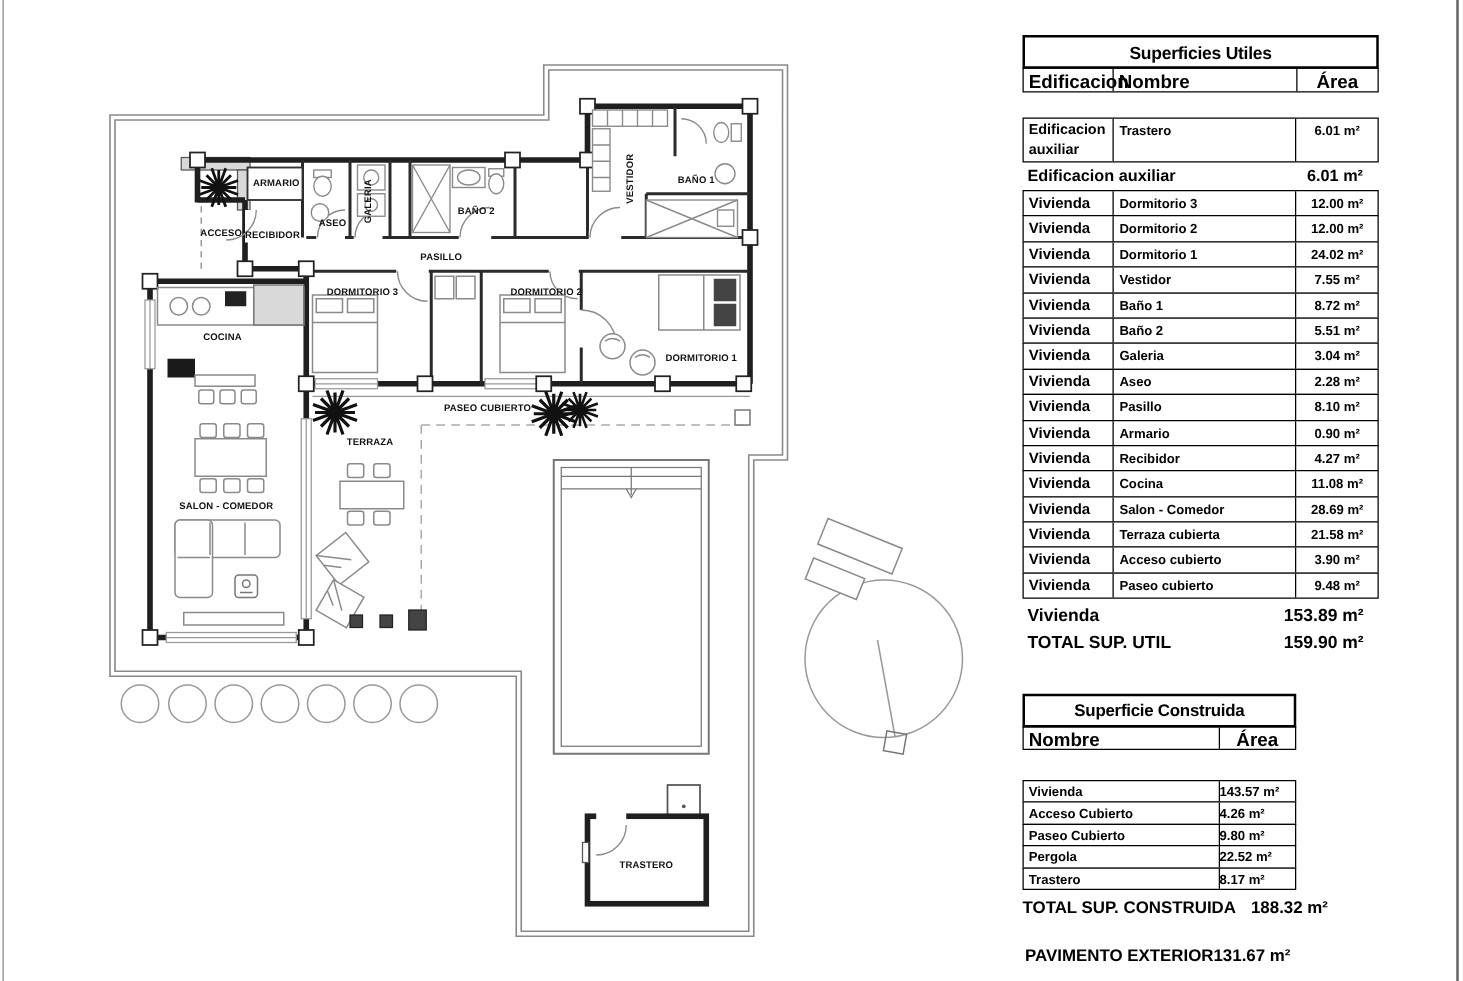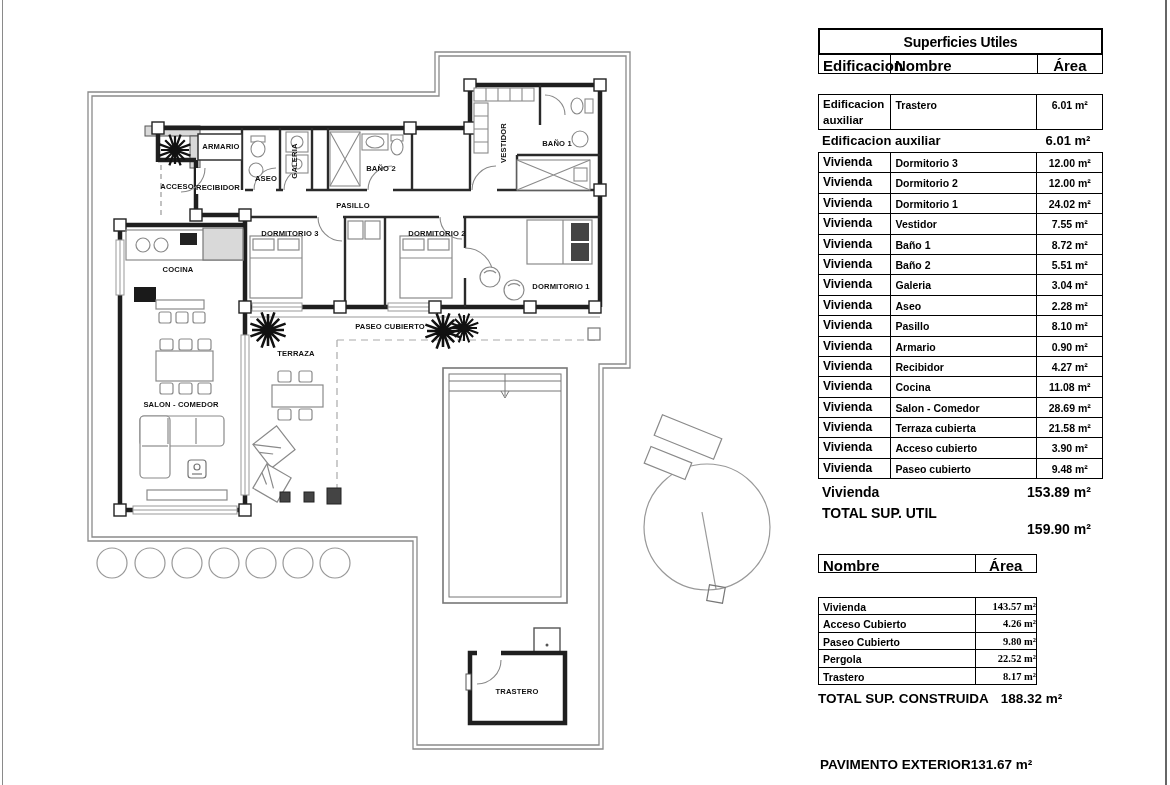--- a/index.html
+++ b/index.html
@@ -16,21 +16,21 @@
   .t-title { border:2px solid #000; font-weight:bold; font-size:14px; letter-spacing:-.2px;
              display:flex; align-items:center; justify-content:center; }
   .t-hdr { display:flex; border:1px solid #000; margin-top:-1px; }
   .t-hdr > div { font-size:15px; font-weight:bold; padding:2px 0 0 4px; }
   .t-row { display:flex; border:1px solid #000; margin-top:-1px; background:#fff; }
   .bl { border-left:1px solid #000; }
   .c-e { width:71px;  font-size:12px;   font-weight:bold; padding:2px 0 0 4px; }
   .c-n { width:148px; font-size:10.5px; font-weight:bold; padding:4px 0 0 5px; }
   .c-a { width:66px;  font-size:10.5px; font-weight:bold; text-align:center; padding-top:4px; }
   .c-n2 { width:157px; font-size:10.5px; font-weight:bold; padding:3px 0 0 4px; }
-  .c-a2 { width:62px;  font-size:10.5px; font-weight:bold; text-align:right; padding-top:3px;font-family:Liberation Serif, serif; }
+  .c-a2 { width:62px;  font-size:10.5px; font-weight:bold; text-align:left; padding-top:3px; }
   .subrow { display:flex; align-items:baseline; font-weight:bold; }
   .sub-label { font-size:13px; padding-left:4px; }
   .sub-val { margin-left:auto; width:70px; text-align:center; font-size:13px; }
   .big-label { font-size:14px; padding-left:4px; }
   .big-val { margin-left:auto; width:88px; text-align:center; font-size:14px; }
   .total-line { display:flex; align-items:baseline; font-weight:bold; font-size:13.5px; gap:12px; }
 </style>
 </head>
 <body>
 
@@ -435,28 +435,29 @@
     <div class="t-row" style="height:21.4px;">
         <div class="c-e">Vivienda</div>
         <div class="c-n bl">Paseo cubierto</div>
         <div class="c-a bl">9.48 m²</div>
       </div>
 
     <div class="subrow" style="height:23px; padding-top:5px;">
       <span class="big-label">Vivienda</span>
       <span class="big-val">153.89 m²</span>
     </div>
-    <div class="subrow" style="height:22px; padding-top:3px;flex-direction:column;">
+    <div class="subrow" style="height:22px; padding-top:3px;">
       <span class="big-label">TOTAL SUP. UTIL</span>
       <span class="big-val">159.90 m²</span>
     </div>
   </div>
 
   
   <div class="tbl" style="left:818px; top:555px; width:219px;">
+    <div class="t-title" style="height:27px; font-size:13.5px;">Superficie Construida</div>
     <div class="t-hdr" style="height:19px;">
       <div style="width:157px;">Nombre</div>
       <div class="bl" style="width:62px; text-align:center; padding-left:0;">Área</div>
     </div>
 
     <div style="margin-top:25px;">
       <div class="t-row" style="height:18.4px;">
           <div class="c-n2">Vivienda</div>
           <div class="c-a2 bl">143.57 m²</div>
         </div>

